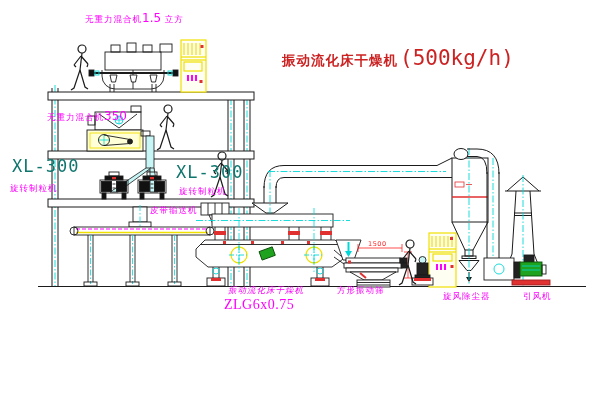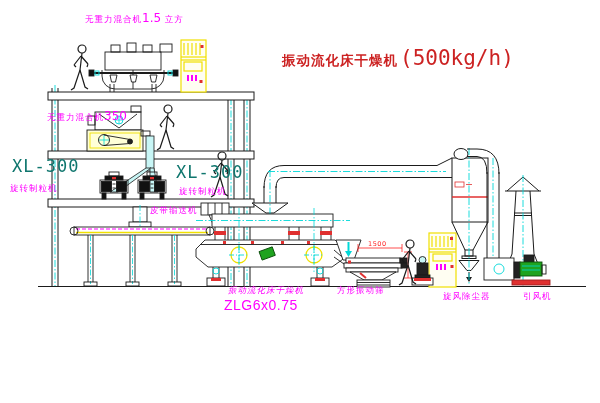--- a/index.html
+++ b/index.html
@@ -3,21 +3,21 @@
 <meta charset="utf-8">
 <style>
   html,body{margin:0;padding:0;background:#fff;}
   #canvas{position:relative;width:600px;height:403px;background:#ffffff;overflow:hidden;
           font-family:"DejaVu Sans",sans-serif;}
   svg{position:absolute;left:0;top:0;}
   .lbl{position:absolute;color:#ff00ff;font-size:8.5px;line-height:1.1;letter-spacing:1px;white-space:nowrap;}
   .lbl .big{font-size:12px;letter-spacing:0;}
   .model{position:absolute;color:#0f766e;font-family:"DejaVu Sans Mono",monospace;
          font-size:17px;letter-spacing:1px;white-space:nowrap;}
-  .model-sm{position:absolute;color:#ff00ff;font-family:Liberation Sans, sans-serif;
+  .model-sm{position:absolute;color:#ff00ff;font-family:Liberation Serif, serif;
          font-size:14px;letter-spacing:0.5px;white-space:nowrap;}
   #title{position:absolute;left:282px;top:46px;color:#cc2222;white-space:nowrap;display:flex;align-items:baseline;}
   #title .cn{font-size:13.5px;font-weight:bold;letter-spacing:1px;}
   #title .cap{font-size:21px;font-family:"DejaVu Sans Mono",monospace;font-weight:400;margin-left:2px;transform:scaleY(1.05);}
   .dim{position:absolute;color:#ff2222;font-size:6.5px;letter-spacing:0.5px;white-space:nowrap;}
 </style>
 </head>
 <body>
 
 <div id="canvas">

